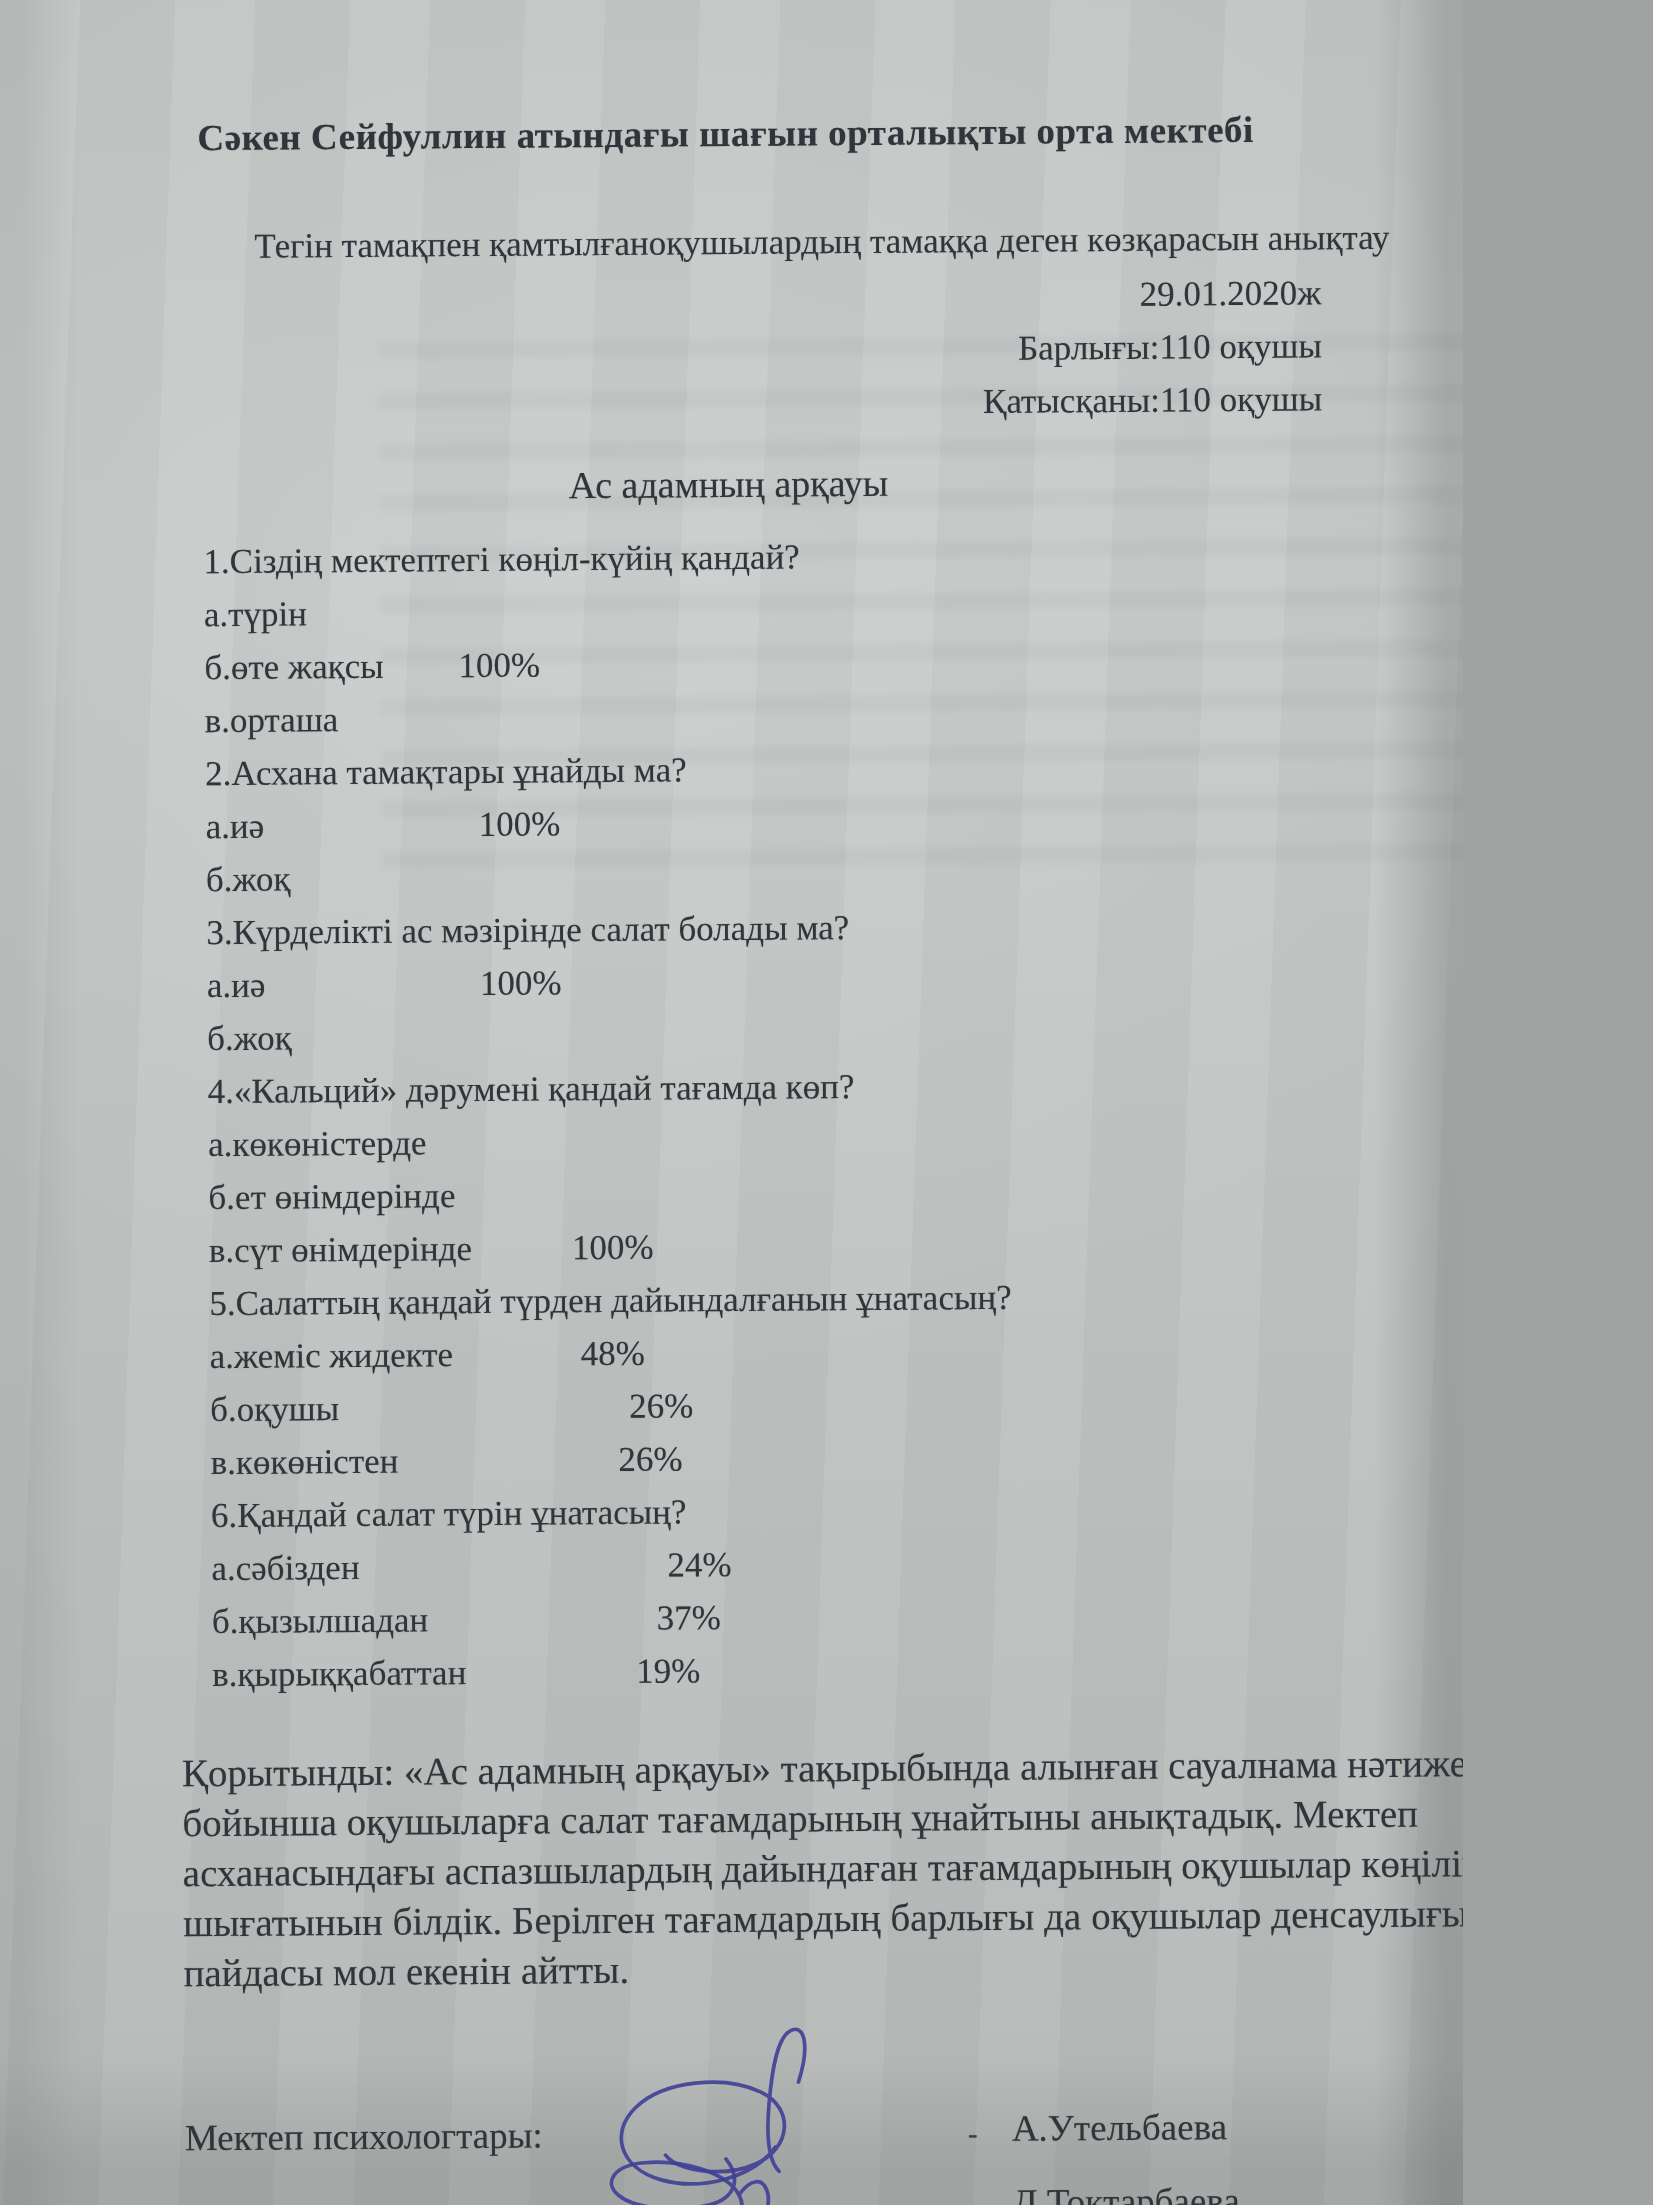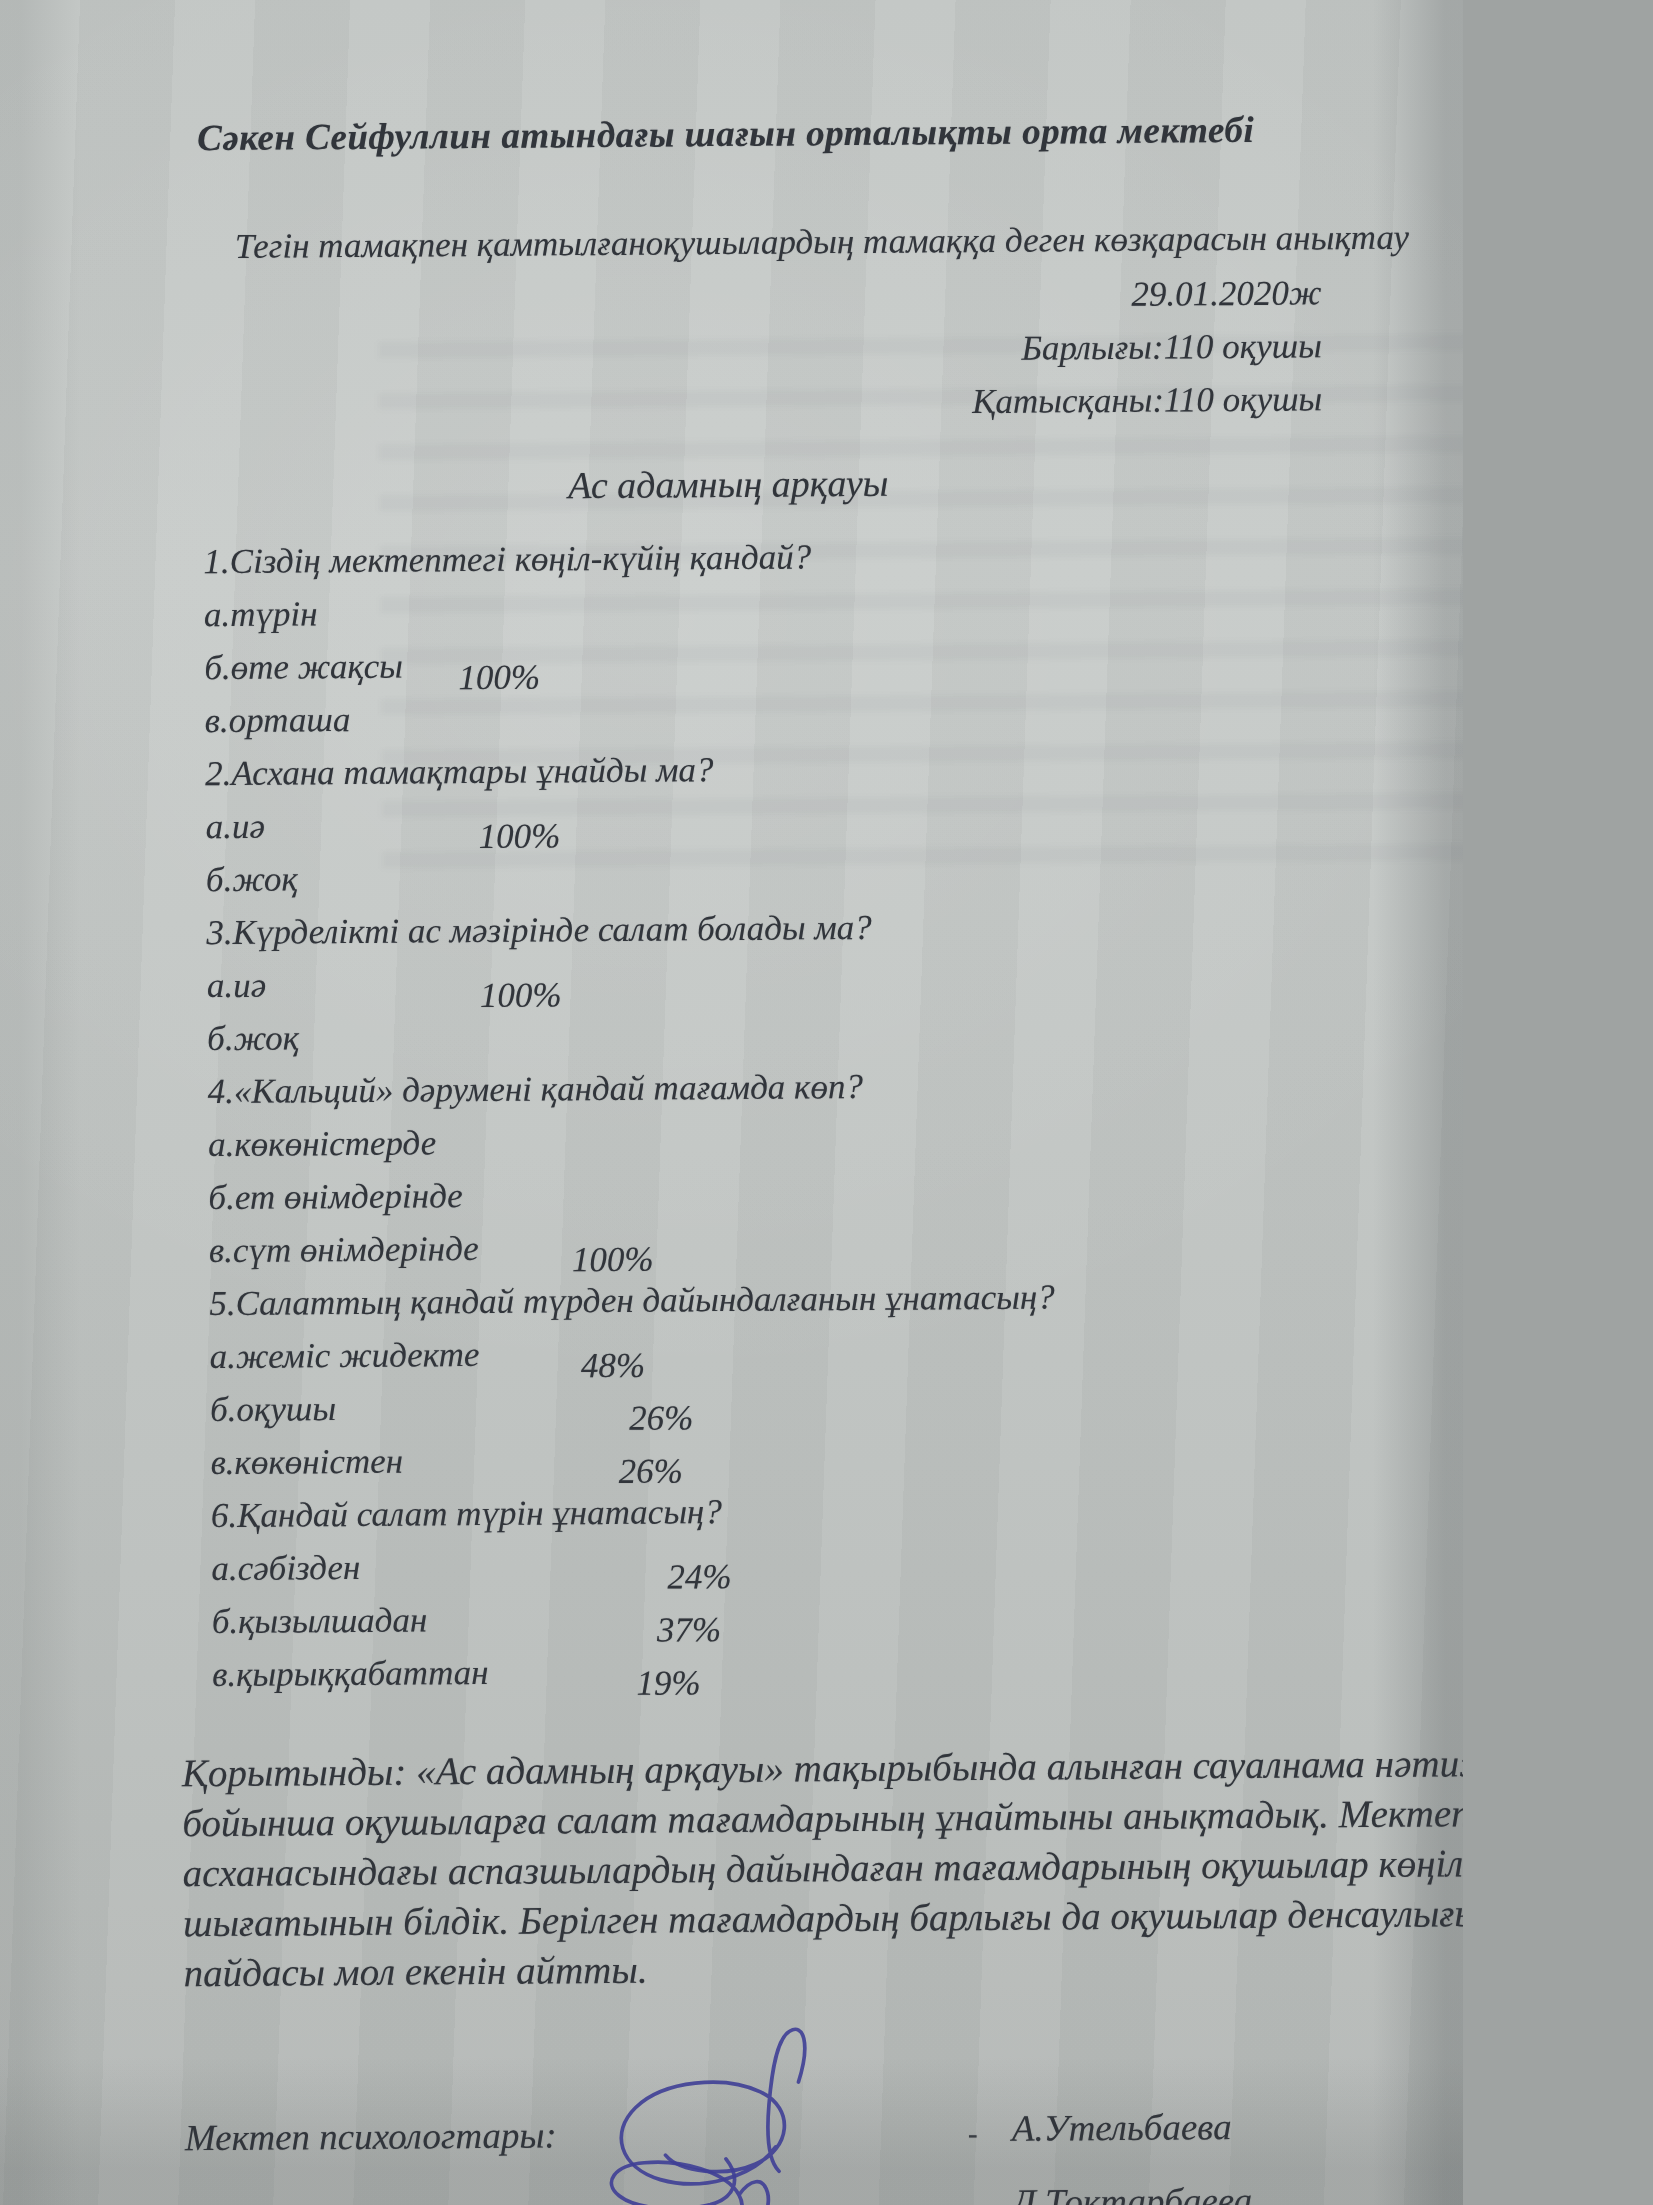--- a/index.html
+++ b/index.html
@@ -9,41 +9,40 @@
   }
   .page{
     position:relative;width:1463px;height:2205px;overflow:hidden;color:#31353b;
     background:
       radial-gradient(ellipse 1378px 1113px at 45% 28%, rgba(255,255,255,.10), rgba(255,255,255,0) 72%),
       linear-gradient(90deg, rgba(104,109,108,.16) 0 21px, rgba(104,109,108,0) 80px),
       linear-gradient(270deg, rgba(82,87,89,.28) 0 18px, rgba(82,87,89,0) 90px),
       linear-gradient(0deg, rgba(92,97,96,.20) 0 37px, rgba(92,97,96,0) 148px),
       repeating-linear-gradient(92deg, rgba(255,255,255,.035) 0 80px, rgba(40,45,44,.028) 80px 175px),
       linear-gradient(180deg,#c1c5c3 0%,#c5c9c7 26%,#c0c4c2 52%,#bbbfbd 76%,#b4b8b6 100%);
-    font-style: italic;
   }
   .content{position:absolute;inset:0;transform:rotate(-.45deg);transform-origin:50% 40%;}
   .soft{text-shadow:0 0 1.1px rgba(49,53,59,.40);}
 
   .ghost{
     position:absolute;top:339px;left:382px;width:1140px;height:551px;
     background:repeating-linear-gradient(180deg, rgba(80,86,96,.045) 0 17px, rgba(80,86,96,0) 17px 51px);
     filter:blur(2.1px);pointer-events:none;
   }
 
   .title{position:absolute;top:112px;left:0;width:100%;text-align:center;
     font-size:37px;font-weight:700;letter-spacing:0.5px;}
   .subtitle{position:absolute;top:223px;left:32px;width:1590px;text-align:center;font-size:35px;}
   .meta{position:absolute;top:271px;right:137px;text-align:right;font-size:35px;line-height:53px;}
   .meta div{height:53px}
   .survey-title{position:absolute;top:462px;left:0;width:100%;text-align:center;font-size:38px;}
 
   .qlist{position:absolute;top:531px;left:206px;right:85px;font-size:35px;}
   .line{position:relative;height:53px;line-height:53px;white-space:nowrap;}
-  .pct{position:absolute;left:var(--tab);top:12px;}
+  .pct{position:absolute;left:var(--tab);top:0;}
 
   .conclusion{
     position:absolute;top:1744px;left:175px;width:1362px;
     font-size:39px;line-height:50px;
   }
 
   .sig-label{position:absolute;top:2112px;left:175px;font-size:37px;}
   .sig-dash{position:absolute;top:2119px;left:958px;font-size:29px;color:#3a3e44;}
   .sig-name-1{position:absolute;top:2109px;left:1002px;font-size:37px;}
   .sig-name-2{position:absolute;top:2183px;left:1002px;font-size:37px;}

